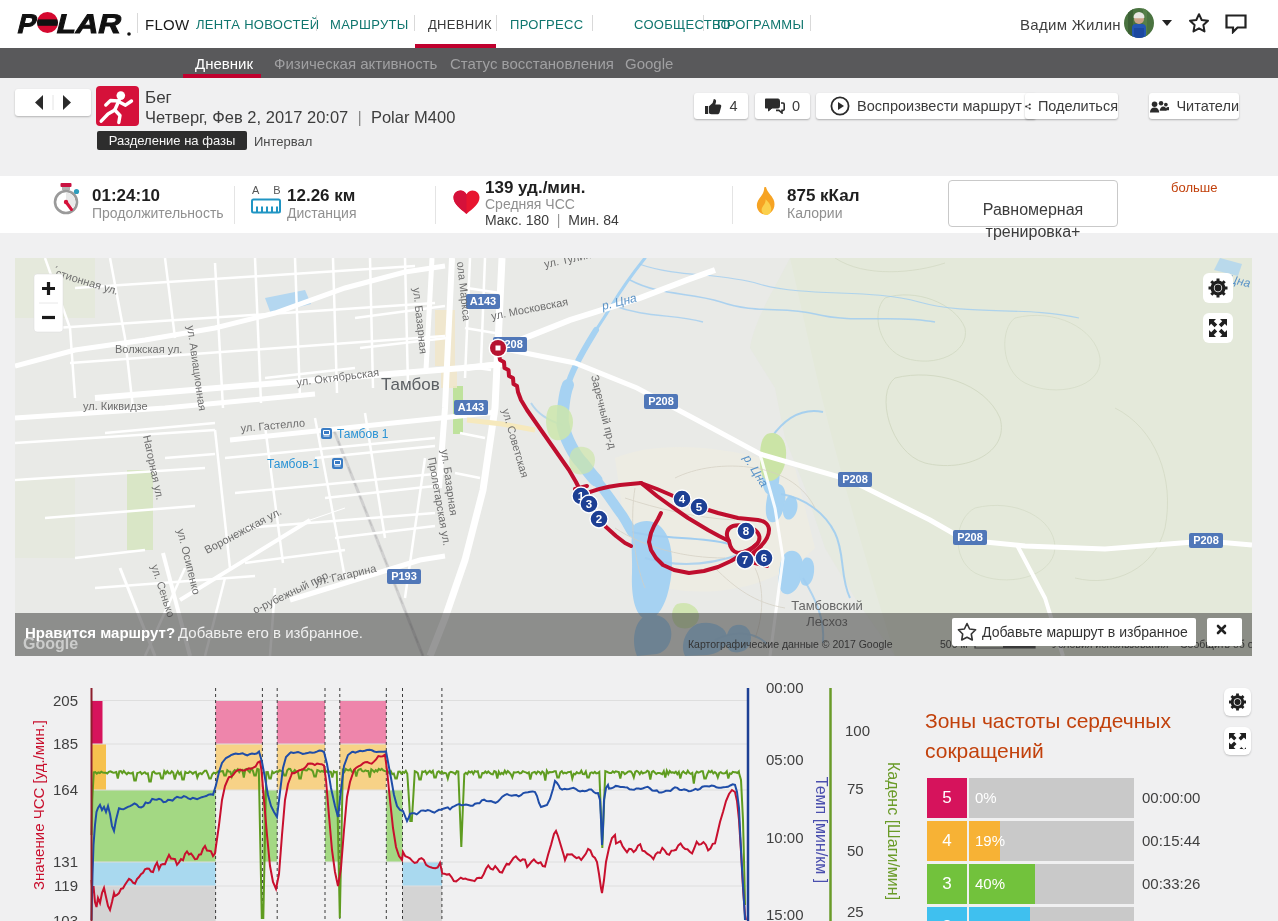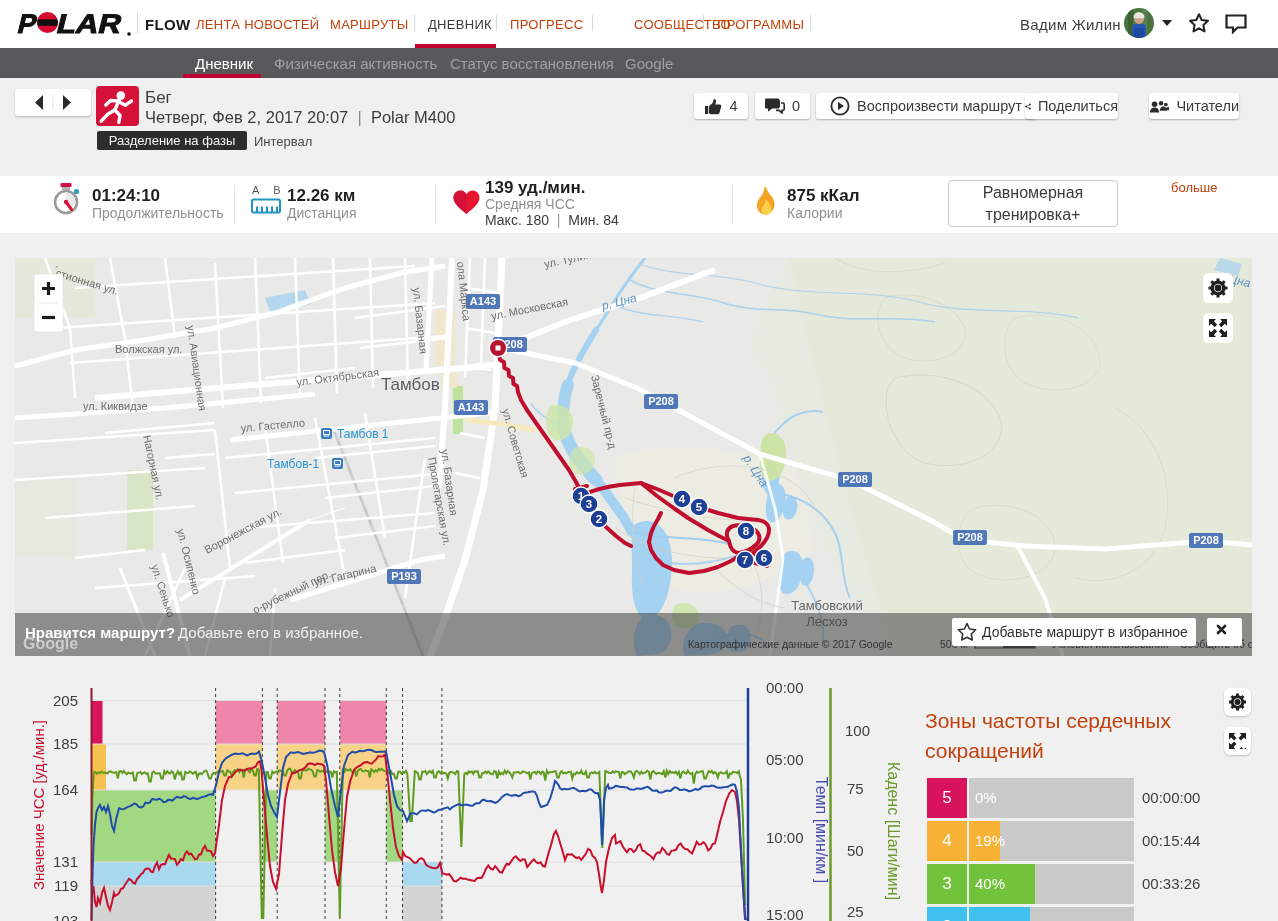--- a/index.html
+++ b/index.html
@@ -1,17 +1,17 @@
 <!DOCTYPE html>
 <html><head><meta charset="utf-8"><title>Flow</title><style>
 *{margin:0;padding:0;box-sizing:border-box}
 body{width:1278px;height:921px;background:#f0f0f1;font-family:"Liberation Sans",sans-serif;position:relative;overflow:hidden}
 .abs{position:absolute}
 .nav{position:absolute;left:0;top:0;width:1278px;height:48px;background:#fff}
-.nav .item{position:absolute;top:17px;font-size:13px;color:#c2410c;letter-spacing:.3px;white-space:nowrap}
+.nav .item{position:absolute;top:17px;font-size:13px;color:#0f766e;letter-spacing:.3px;white-space:nowrap}
 .nav .sep{position:absolute;top:15px;width:1px;height:16px;background:#d9d9d9}
 .subnav{position:absolute;left:0;top:48px;width:1278px;height:30px;background:#59595b}
 .subnav .t{position:absolute;top:7px;font-size:15px;color:#a0a0a2;white-space:nowrap}
 .btn{position:absolute;background:#fff;border-radius:3px;box-shadow:0 1px 2px rgba(0,0,0,.28);height:26px;display:flex;align-items:center;justify-content:center;font-size:14.5px;color:#3b3b3b;gap:7px}
 .wbar{position:absolute;left:0;top:176px;width:1278px;height:57px;background:#fff}
 .stat-v{font-size:17px;font-weight:bold;color:#1f1f1f;white-space:nowrap}
 .stat-c{font-size:14px;color:#909090;white-space:nowrap}
 .vsep{position:absolute;top:186px;width:1px;height:38px;background:#e4e4e4}
 </style></head><body>
 
@@ -24,21 +24,21 @@
       </defs>
     <g transform="skewX(-14)" font-family="Liberation Sans" font-weight="bold" font-size="27" fill="#111" stroke="#111" stroke-width="1">
       <text x="9" y="23">P</text>
       <text x="48" y="23" textLength="64" lengthAdjust="spacingAndGlyphs">LAR</text>
     </g>
     <circle cx="34.5" cy="12.5" r="10.5" fill="#d5082f"></circle>
     <rect x="22" y="9.4" width="25" height="6.4" fill="#111" clip-path="url(#oc)"></rect>
     <circle cx="116" cy="24" r="1.8" fill="#111"></circle>
   </svg>
   <div class="sep" style="left:137px;top:13px;height:20px"></div>
-  <div class="item" style="left:145px;color:#1a1a1a;font-weight:bold;font-size:15px;top:16px">FLOW</div>
+  <div class="item" style="left:145px;color:#1a1a1a;font-weight:normal;font-size:15px;top:16px">FLOW</div>
   <div class="item" style="left:196px">ЛЕНТА НОВОСТЕЙ</div>
   <div class="sep" style="left:316px"></div>
   <div class="item" style="left:330px">МАРШРУТЫ</div>
   <div class="sep" style="left:414px"></div>
   <div class="item" style="left:428px;color:#3a3a3a">ДНЕВНИК</div>
   <div class="abs" style="left:415px;top:44px;width:81px;height:4px;background:#c0002e"></div>
   <div class="sep" style="left:496px"></div>
   <div class="item" style="left:510px">ПРОГРЕСС</div>
   <div class="sep" style="left:592px"></div>
   <div class="item" style="left:634px">СООБЩЕСТВО</div>
@@ -175,21 +175,21 @@
 <div class="abs stat-v" style="left:485px;top:178px">139 уд./мин.</div>
 <div class="abs stat-c" style="left:485px;top:196px">Средняя ЧСС</div>
 <div class="abs" style="left:485px;top:212px;font-size:14px;color:#3c3c3c">Макс. 180&nbsp; <span style="color:#999">|</span> &nbsp;Мин. 84</div>
 <div class="vsep" style="left:732px"></div>
 <svg class="abs" style="left:755px;top:186px" width="22" height="30" viewBox="0 0 22 30">
     <path d="M11 1 C12 6 16.5 9 18.5 13.5 C20.5 18 19.5 23.5 15.5 26.7 C12.8 28.9 8.8 29.2 6 27.3 C2.5 25 1 20.7 2.3 16.6 C3.3 13.5 5.6 11.3 7.2 8.6 C8.6 6.3 9.3 3.6 9.2 1.2 Z" fill="#f6a323"></path>
     <path d="M11.5 29 C9 29 6.8 27 6.6 24.3 C6.4 21.8 8 20.3 9.3 18.2 C10.2 16.7 10.7 14.9 10.6 13.2 C13.2 15.7 15.8 18.6 16.2 22.1 C16.6 25.6 14.5 29 11.5 29 Z" fill="#fbd04c"></path>
   </svg>
 <div class="abs stat-v" style="left:787px;top:186px">875 кКал</div>
 <div class="abs stat-c" style="left:787px;top:205px">Калории</div>
-<div class="abs" style="left:948px;top:180px;width:170px;height:47px;background:#fff;border:1px solid #c9c9c9;border-radius:4px;font-size:16px;color:#3c3c3c;text-align:center;line-height:22px;padding-top:1px">Равномерная<br>тренировка+</div>
+<div class="abs" style="left:948px;top:180px;width:170px;height:47px;background:#fff;border:1px solid #c9c9c9;border-radius:4px;font-size:16px;color:#3c3c3c;text-align:center;line-height:22px;padding-top:18px">Равномерная<br>тренировка+</div>
 <div class="abs" style="left:1171px;top:180px;font-size:13px;color:#c2410c">больше</div>
 
 <svg class="abs" style="left:15px;top:258px" width="1237" height="398" viewBox="0 0 1237 398">
 <rect width="1237" height="398" fill="#e9eae7"></rect>
 
 <path d="M775 0 C785 42 795 92 810 152 C825 212 845 282 880 398 L1237 398 L1237 0 Z" fill="#e4e9da"></path>
 <path d="M775 0 C760 30 740 60 735 90 L760 130 770 180 790 230 810 290 840 340 880 398 L1237 398 L1237 0 Z" fill="#e4e9da" opacity=".5"></path>
 <g fill="none" stroke="#d3dac4" stroke-width="1">
 <path d="M870 40 C900 30 940 45 950 70 C955 95 920 110 890 100 C865 92 855 55 870 40 Z" opacity=".9"></path>
 <path d="M880 120 C920 110 970 125 985 160 C995 195 950 215 910 205 C875 195 860 135 880 120 Z"></path>

